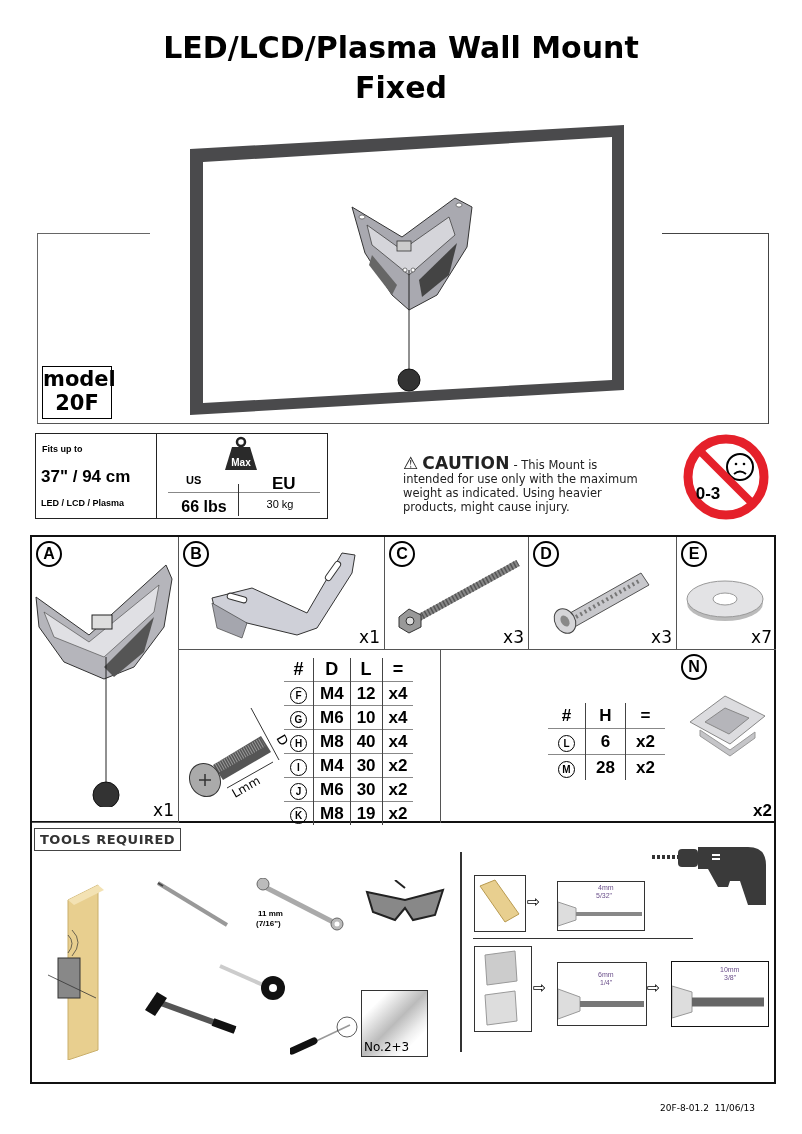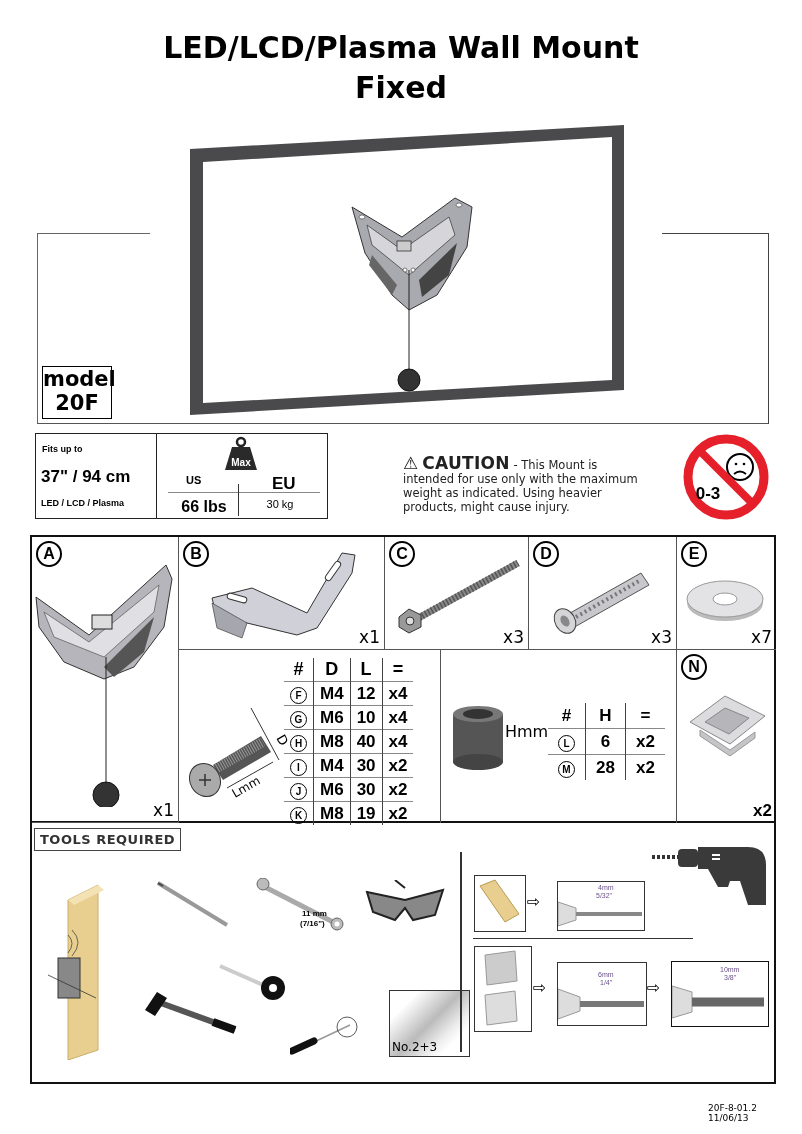--- a/index.html
+++ b/index.html
@@ -36,22 +36,22 @@
   table.bolt td + td, table.bolt th + th { border-left:1px solid #444; }
   table.bolt tr.r td { border-top:1px solid #888; }
   .circ { display:inline-block; width:15px; height:15px; border:1.3px solid #000; border-radius:50%; font-size:10px; line-height:15px; text-align:center; font-weight:bold; }
   table.spacer { position:absolute; left:548px; top:703px; border-collapse:collapse; font-family:"Liberation Sans", sans-serif; font-weight:bold; font-size:17px; }
   table.spacer td, table.spacer th { padding:0 10px; height:25px; text-align:center; }
   table.spacer td + td, table.spacer th + th { border-left:1px solid #444; }
   table.spacer tr.r td { border-top:1px solid #888; }
   
   .tools { left:30px; top:822px; width:746px; height:262px; border:2px solid #111; border-top:none; box-sizing:border-box; }
   .tools-label { left:34px; top:828px; padding:3px 5px; border:1px solid #444; font-weight:bold; font-size:13px; color:#333; letter-spacing:0.5px; font-family:"DejaVu Sans", sans-serif; }
-  .footer { left:660px; top:1103px; font-size:9px; font-family:"DejaVu Sans", sans-serif;margin-left:48px; }
-  .small-lbl { font-size:8px; font-weight:bold; font-family:"Liberation Sans", sans-serif; text-align:left;margin-left:44px; }
+  .footer { left:660px; top:1103px; font-size:9px; font-family:"DejaVu Sans", sans-serif; }
+  .small-lbl { font-size:8px; font-weight:bold; font-family:"Liberation Sans", sans-serif; text-align:left; }
   .drill-lbl { font-size:7px; color:#6a4f8a; text-align:center; font-family:"Liberation Sans", sans-serif; line-height:8px; }
 </style>
 </head>
 <body>
 
 <div class="abs title" style="top:30px;">LED/LCD/Plasma Wall Mount</div>
 <div class="abs title" style="top:70px;">Fixed</div>
 
 <div class="abs" style="left:37px;top:233px;width:1px;height:190px;background:#666;"></div>
 <div class="abs" style="left:37px;top:423px;width:731px;height:1px;background:#555;"></div>
@@ -179,29 +179,20 @@
       <polygon points="30,65 78,36 88,52 40,80" fill="#555"></polygon>
       <line x1="34" y1="68" x2="80" y2="42" stroke="#999" stroke-width="10" stroke-dasharray="1 1.5"></line>
       <ellipse cx="22" cy="80" rx="15" ry="17" fill="#aaa" stroke="#333" transform="rotate(-30 22 80)"></ellipse>
       <path d="M16 80 h12 M22 74 v12" stroke="#333" stroke-width="1.5"></path>
       <line x1="68" y1="8" x2="96" y2="60" stroke="#000" stroke-width="0.8"></line>
       <text x="93" y="38" font-size="13" transform="rotate(60 93 38)" font-family="DejaVu Sans, sans-serif">D</text>
       <line x1="44" y1="88" x2="90" y2="62" stroke="#000" stroke-width="0.8"></line>
       <text x="52" y="98" font-size="12" transform="rotate(-30 52 98)" font-family="DejaVu Sans, sans-serif">Lmm</text>
     </svg>
   </div>
-  <div class="cell" style="left:409px;top:113px;width:236px;height:173px;border-bottom:none;">
-    <svg style="position:absolute;left:8px;top:52px;" width="65" height="70" viewBox="0 0 65 70">
-      <rect x="4" y="12" width="50" height="48" fill="#555"></rect>
-      <ellipse cx="29" cy="60" rx="25" ry="8" fill="#444"></ellipse>
-      <ellipse cx="29" cy="12" rx="25" ry="8" fill="#777"></ellipse>
-      <ellipse cx="29" cy="12" rx="15" ry="5" fill="#333"></ellipse>
-    </svg>
-    <div style="position:absolute;left:64px;top:72px;font-size:16px;font-family:'DejaVu Sans',sans-serif;">Hmm</div>
-  </div>
   <div class="cell" style="left:645px;top:113px;width:99px;height:173px;border-right:none;border-bottom:none;">
     <div class="letter">N</div>
     <svg style="position:absolute;left:8px;top:40px;" width="85" height="70" viewBox="0 0 85 70">
       <polygon points="5,32 40,6 80,26 45,54" fill="#dcdcdf" stroke="#888"></polygon>
       <polygon points="20,32 40,18 64,28 44,44" fill="#b5b5ba" stroke="#888"></polygon>
       <polygon points="15,40 45,60 70,42 70,48 45,66 15,46" fill="#c5c5c8" stroke="#999"></polygon>
     </svg>
     <div class="qty bold">x2</div>
   </div>
 </div>
@@ -313,21 +304,21 @@
   <line x1="15" y1="12" x2="92" y2="40" stroke="#555" stroke-width="6"></line>
   <line x1="70" y1="32" x2="92" y2="40" stroke="#111" stroke-width="8"></line>
   <polygon points="2,20 14,2 24,8 12,26" fill="#111"></polygon>
 </svg>
 
 <svg class="abs" style="left:290px;top:1015px;" width="70" height="40" viewBox="0 0 70 40">
   <line x1="22" y1="28" x2="60" y2="10" stroke="#999" stroke-width="1.5"></line>
   <line x1="2" y1="36" x2="24" y2="26" stroke="#111" stroke-width="7" stroke-linecap="round"></line>
   <circle cx="57" cy="12" r="10" fill="none" stroke="#333" stroke-width="0.8"></circle>
 </svg>
-<div class="abs" style="left:389px;top:990px;width:65px;height:65px;border:1px solid #333;background:linear-gradient(135deg,#fff 20%,#bbb 50%,#eee 70%,#fff 80%);padding-left:14px;">
+<div class="abs" style="left:361px;top:990px;width:65px;height:65px;border:1px solid #333;background:linear-gradient(135deg,#fff 20%,#bbb 50%,#eee 70%,#fff 80%);">
   <div style="position:absolute;left:2px;bottom:2px;font-size:12px;font-family:'DejaVu Sans',sans-serif;">No.2+3</div>
 </div>
 
 <div class="abs" style="left:460px;top:852px;width:2px;height:200px;background:#333;"></div>
 <div class="abs" style="left:473px;top:938px;width:220px;height:1px;background:#333;"></div>
 
 <svg class="abs" style="left:650px;top:843px;" width="120" height="70" viewBox="0 0 120 70">
   <line x1="2" y1="14" x2="28" y2="14" stroke="#333" stroke-width="4" stroke-dasharray="3 2"></line>
   <rect x="28" y="6" width="20" height="18" rx="4" fill="#3a3a3a"></rect>
   <path d="M48 4 h50 q18 0 18 18 v40 h-18 l-8 -24 h-10 l-2 6 h-10 l-10 -18 h-10 z" fill="#3a3a3a"></path>

